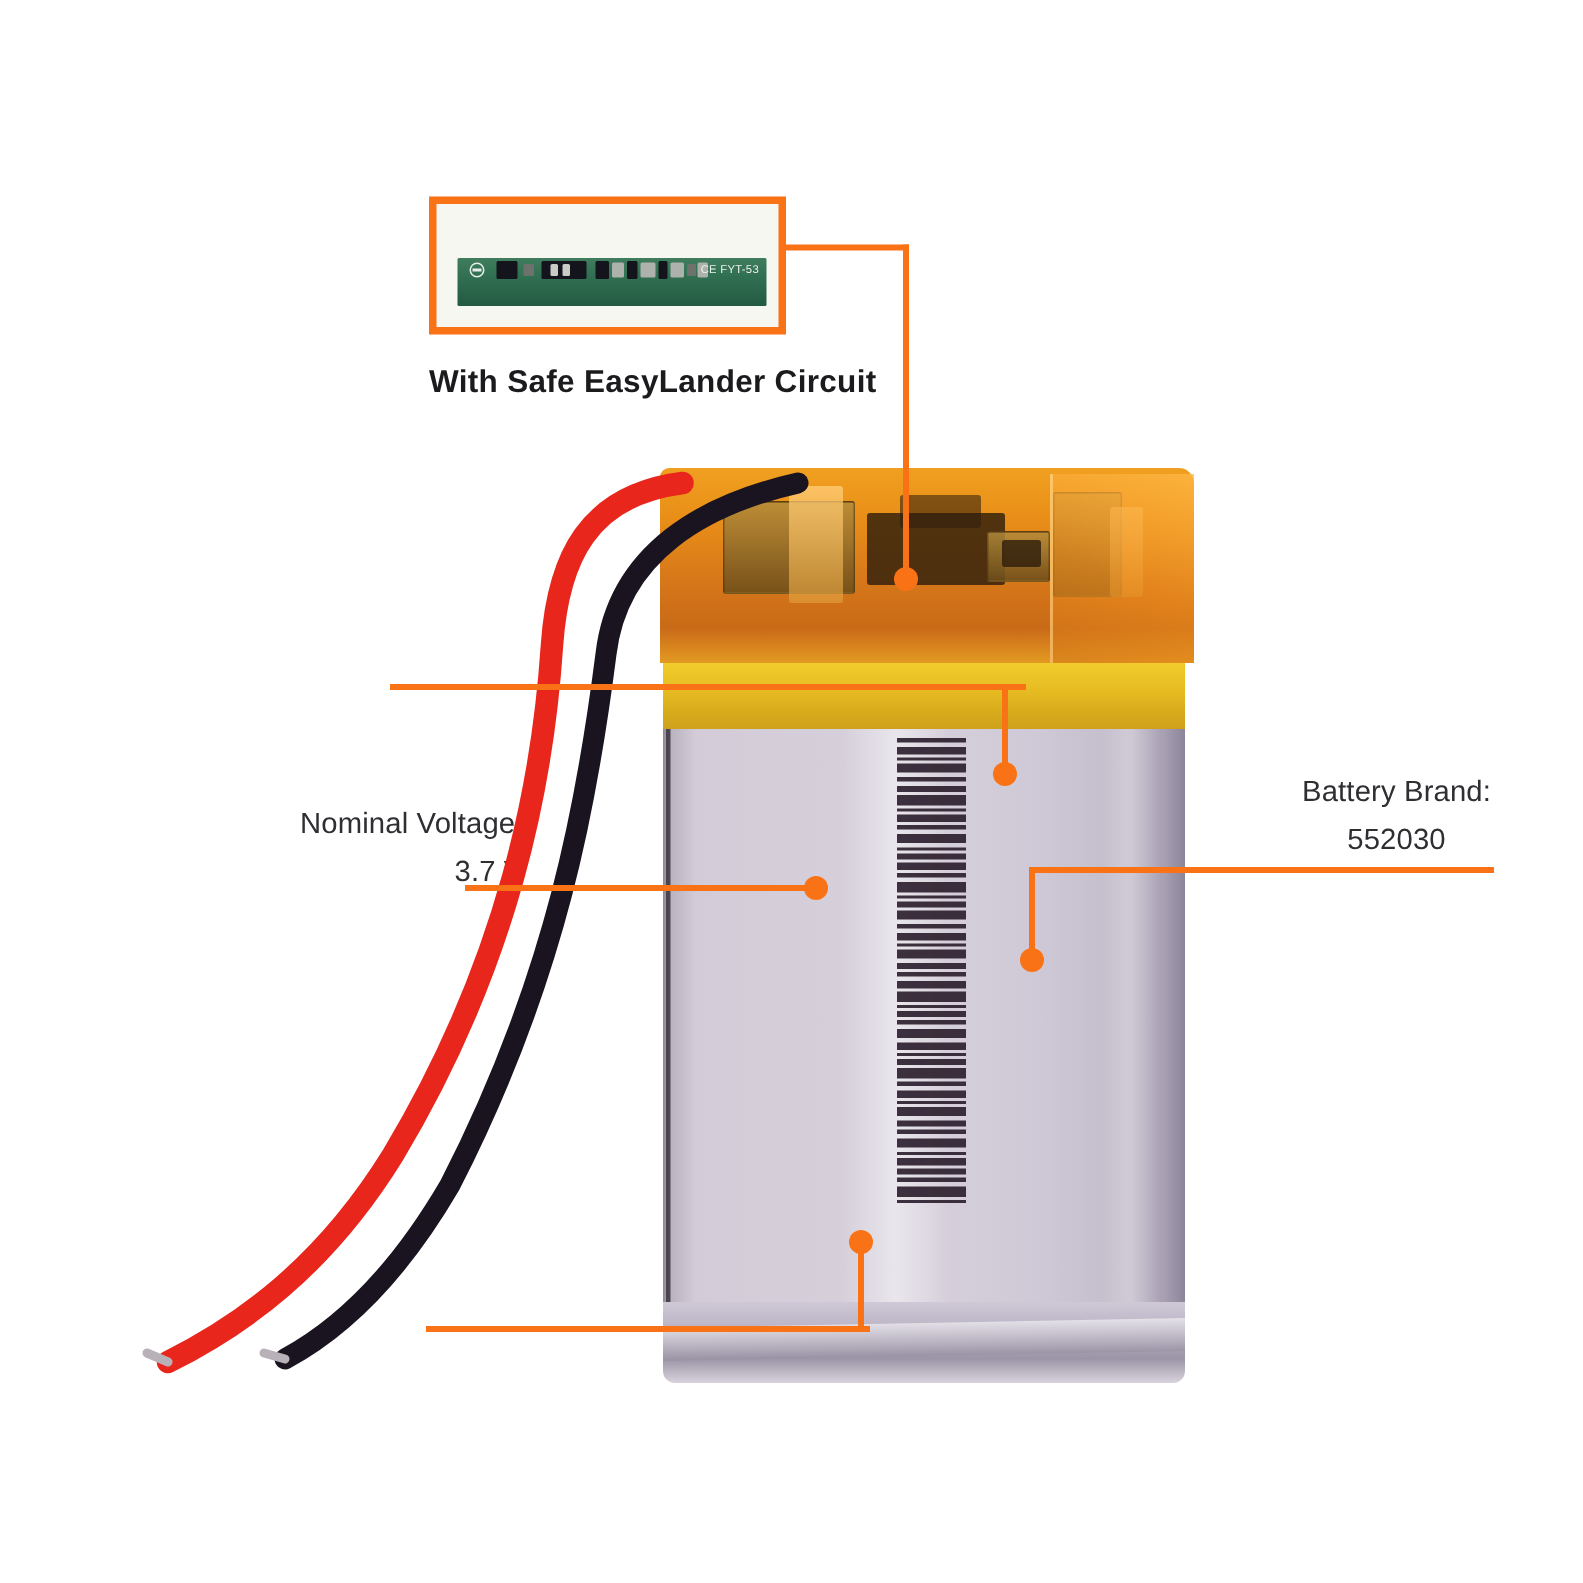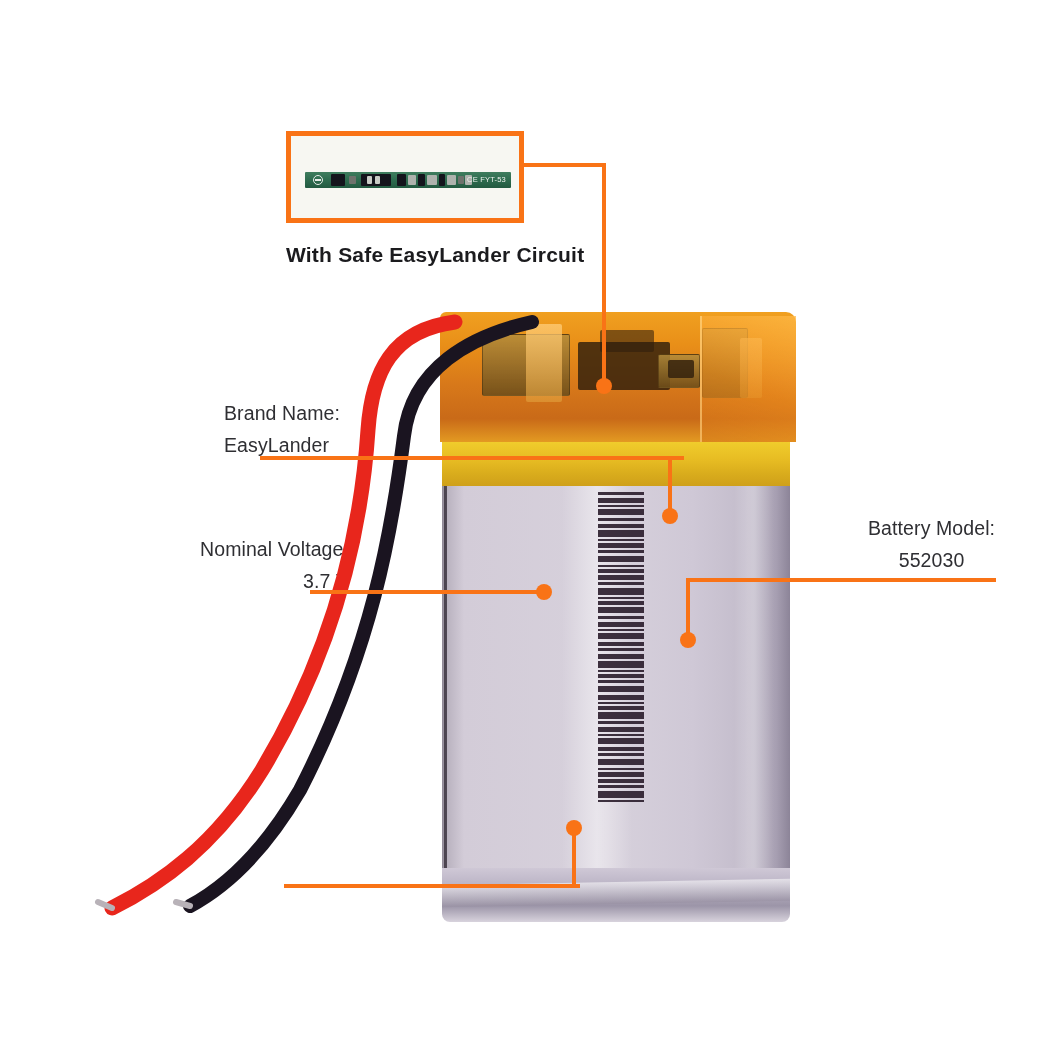--- a/index.html
+++ b/index.html
@@ -53,21 +53,21 @@
     position: absolute;
     left: 286px; top: 131px;
     width: 238px; height: 92px;
     border: 5px solid #f97316;
     background: #f7f7f2;
     z-index: 30;
   }
   #pcb-strip {
     position: absolute;
     left: 14px; top: 36px;
-    width: 206px; height: 16px;
+    width: 206px; height: 32px;
     background: linear-gradient(180deg,#3f7d5e 0%,#2f6d50 45%,#235a41 100%);
     border-radius: 1px;
     overflow: hidden;
   }
   #pcb-strip .chip {
     position: absolute;
     top: 2px; height: 12px;
     background: #14141c;
     border-radius: 1px;
   }
@@ -354,37 +354,33 @@
       <div class="bar" style="top: 308px; height: 2px;"></div>
     </div>
 
   <svg id="wires" viewBox="0 0 1055 1055">
     <path d="M455,322 C392,330 372,372 368,430 C362,520 340,640 262,770 C215,846 160,884 112,908" fill="none" stroke="#e8261c" stroke-width="15" stroke-linecap="round"></path>
     <path d="M112,908 l-14,-6" fill="none" stroke="#b8b2b8" stroke-width="6" stroke-linecap="round"></path>
     <path d="M532,322 C470,336 412,368 404,436 C392,530 372,650 300,790 C258,862 216,892 190,906" fill="none" stroke="#1a1420" stroke-width="14" stroke-linecap="round"></path>
     <path d="M190,906 l-14,-4" fill="none" stroke="#b8b2b8" stroke-width="6" stroke-linecap="round"></path>
   </svg>
 
-  <div class="callout-text" style="left:224px; top:398px;">
-    <span>Brand Name:</span>
-    <span class="line2">EasyLander</span>
-  </div>
   <div class="lead lead-h" style="left:260px; top:456px; width:424px;"></div>
   <div class="lead lead-v" style="left:668px; top:456px; height:60px;"></div>
   <div class="dot" style="left:662px; top:508px;"></div>
 
   <div class="callout-text" style="left:200px; top:534px;">
     <span>Nominal Voltage:</span>
     <span class="line2" style="text-align:right; padding-left:62px;">3.7 V</span>
   </div>
   <div class="lead lead-h" style="left:310px; top:590px; width:234px;"></div>
   <div class="dot" style="left:536px; top:584px;"></div>
 
   <div class="callout-text" style="left:868px; top:513px; text-align:center;">
-    <span>Battery Model:</span>
+    <span>Battery Brand:</span>
     <span class="line2">552030</span>
   </div>
   <div class="lead lead-h" style="left:686px; top:578px; width:310px;"></div>
   <div class="lead lead-v" style="left:686px; top:578px; height:62px;"></div>
   <div class="dot" style="left:680px; top:632px;"></div>
 
   <div class="lead lead-h" style="left:284px; top:884px; width:296px;"></div>
   <div class="lead lead-v" style="left:572px; top:828px; height:58px;"></div>
   <div class="dot" style="left:566px; top:820px;"></div>
 

